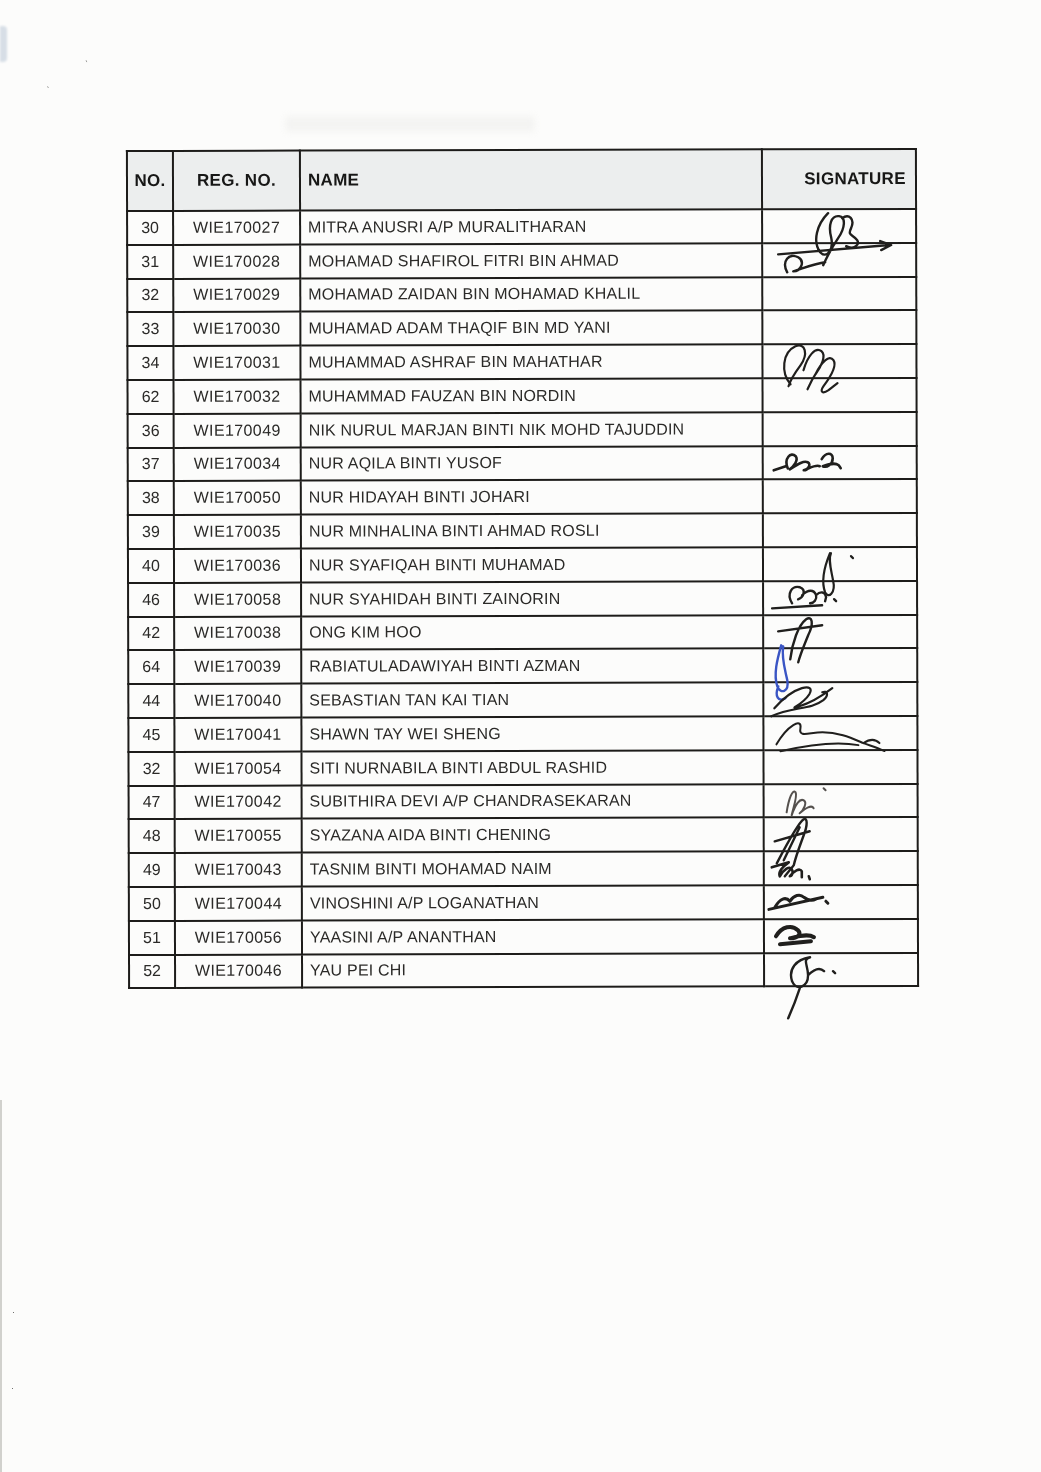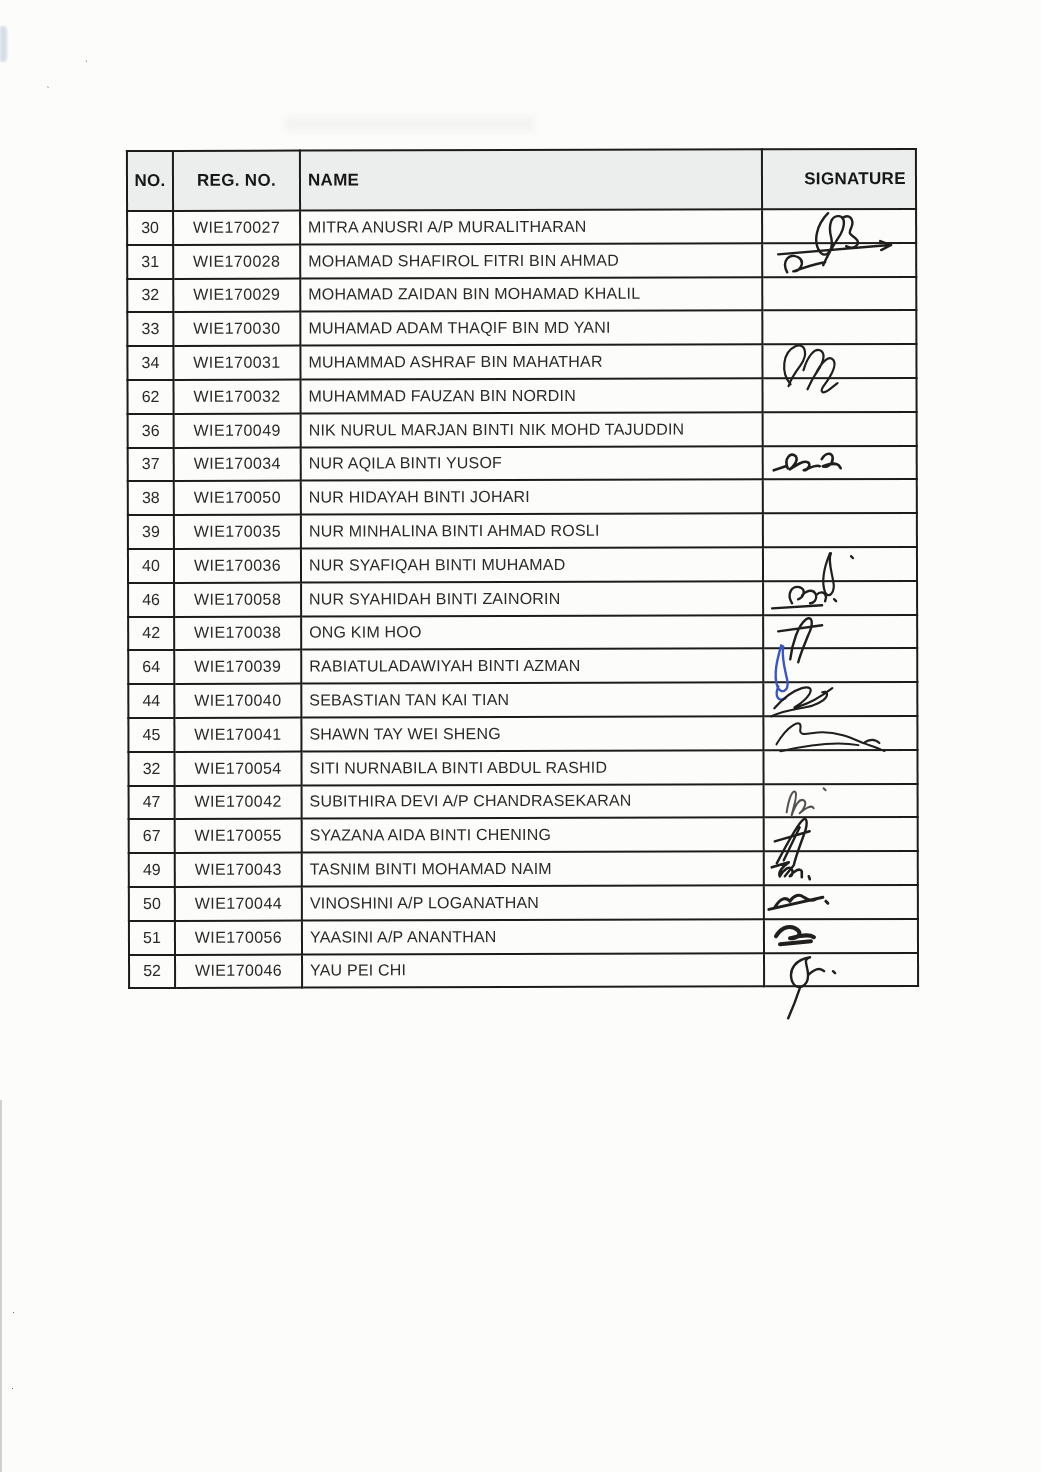--- a/index.html
+++ b/index.html
@@ -277,21 +277,21 @@
     <td class="c-reg">WIE170042</td>
     <td class="c-name">SUBITHIRA DEVI A/P CHANDRASEKARAN</td>
     <td class="c-sig">
             <svg class="sig-svg" viewBox="0 0 150 32">
               <path d="M20,27 C22,14 26,3 29,7 C31,11 27,21 25,30 C29,19 33,13 37,15 C41,17 37,25 33,28 C39,23 45,19 47,23 M57,3 L59,5" fill="none" stroke="#55514e" stroke-width="2" stroke-linecap="round" stroke-linejoin="round"></path>
             </svg>
           </td>
   </tr>
 
   <tr>
-    <td class="c-no">67</td>
+    <td class="c-no">48</td>
     <td class="c-reg">WIE170055</td>
     <td class="c-name">SYAZANA AIDA BINTI CHENING</td>
     <td class="c-sig">
             <svg class="sig-svg" viewBox="0 0 150 32">
               <path d="M10,45 C20,26 31,5 37,1 C41,-1 41,7 37,17 C33,28 29,38 27,47 M33,9 L17,42 M8,23 L43,13 M27,47 L18,58" fill="none" stroke="#201f1d" stroke-width="2.4" stroke-linecap="round" stroke-linejoin="round"></path>
             </svg>
           </td>
   </tr>
 
   <tr>

